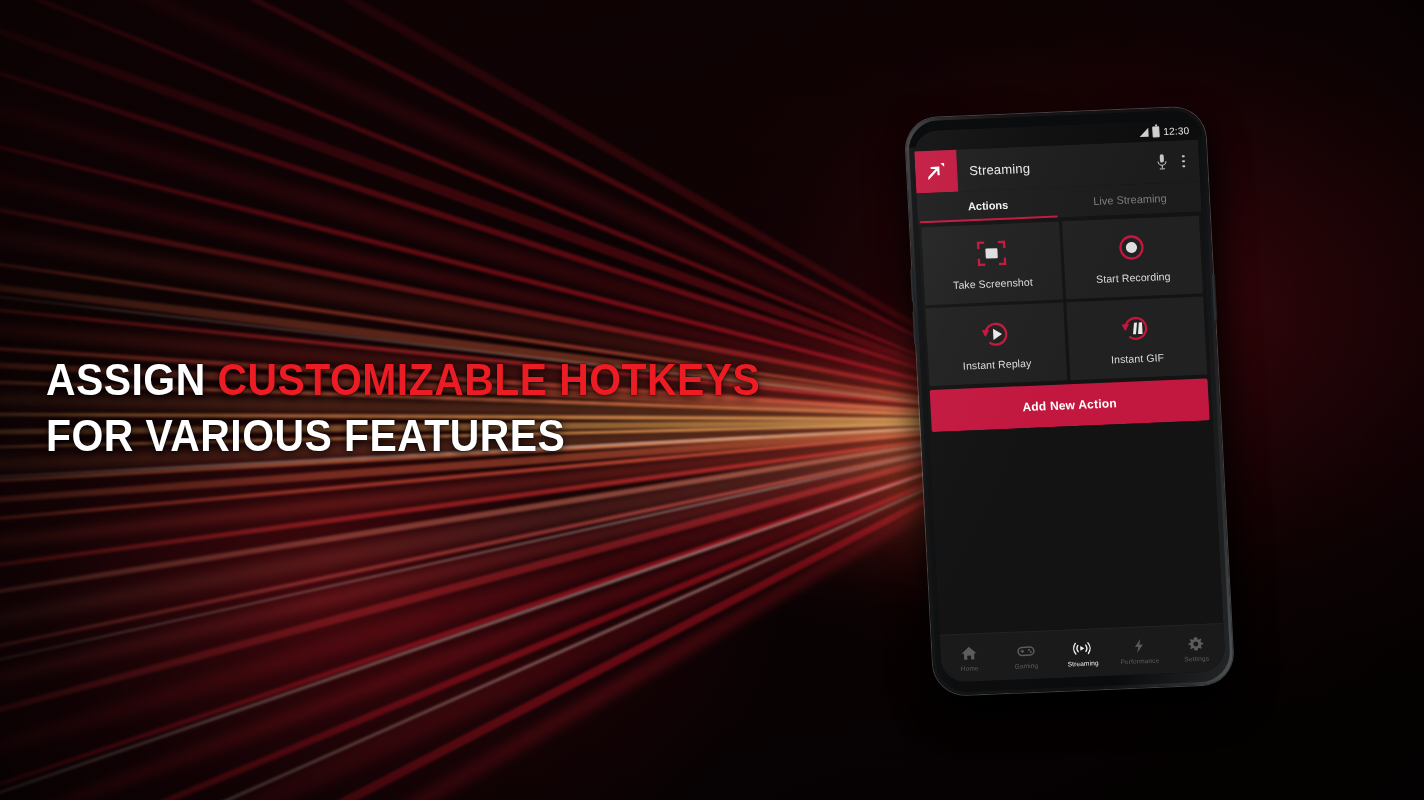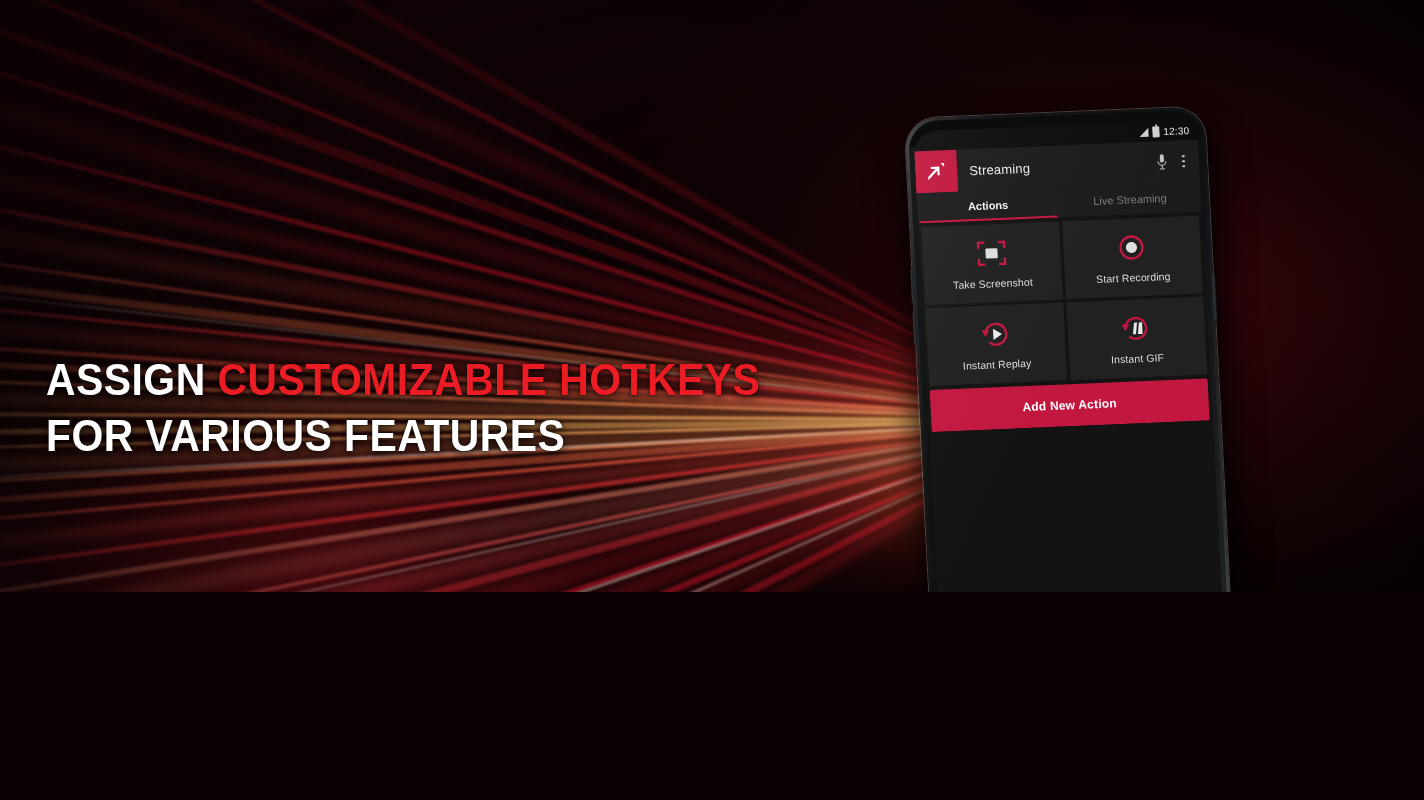--- a/index.html
+++ b/index.html
@@ -1,20 +1,20 @@
 <!DOCTYPE html>
 <html><head>
 <meta charset="utf-8">
 <style>
   * { margin:0; padding:0; box-sizing:border-box; }
   html,body { width:1424px; height:800px; overflow:hidden; background:#0a0203; }
   body { font-family:"Liberation Sans", sans-serif; }
 
   
-  #stage { position:relative; width:1424px; height:592px; overflow:hidden; background:#090203; }
+  #stage { position:relative; width:1424px; height:800px; overflow:hidden; background:#090203; }
 
   
   .bg-base{
     position:absolute; inset:0;
     background:
       radial-gradient(ellipse 620px 440px at 320px 600px, rgba(120,14,22,.55) 0%, rgba(60,6,12,.28) 45%, rgba(8,2,3,0) 75%),
       radial-gradient(ellipse 760px 520px at 1180px 300px, rgba(110,12,20,.48) 0%, rgba(40,4,8,.2) 55%, rgba(8,2,3,0) 80%),
       linear-gradient(160deg,#140305 0%, #0b0203 40%, #060102 100%);
   }
   .bg-vignette{

